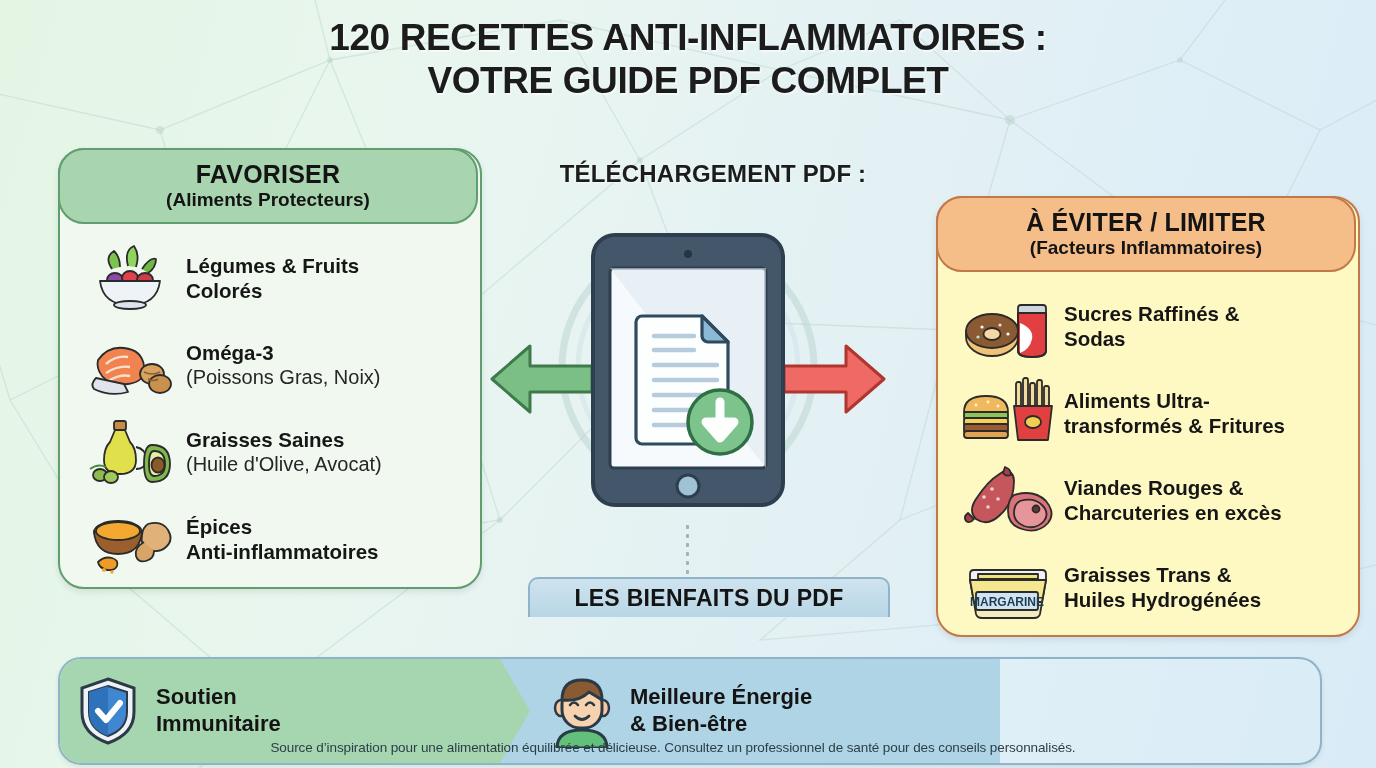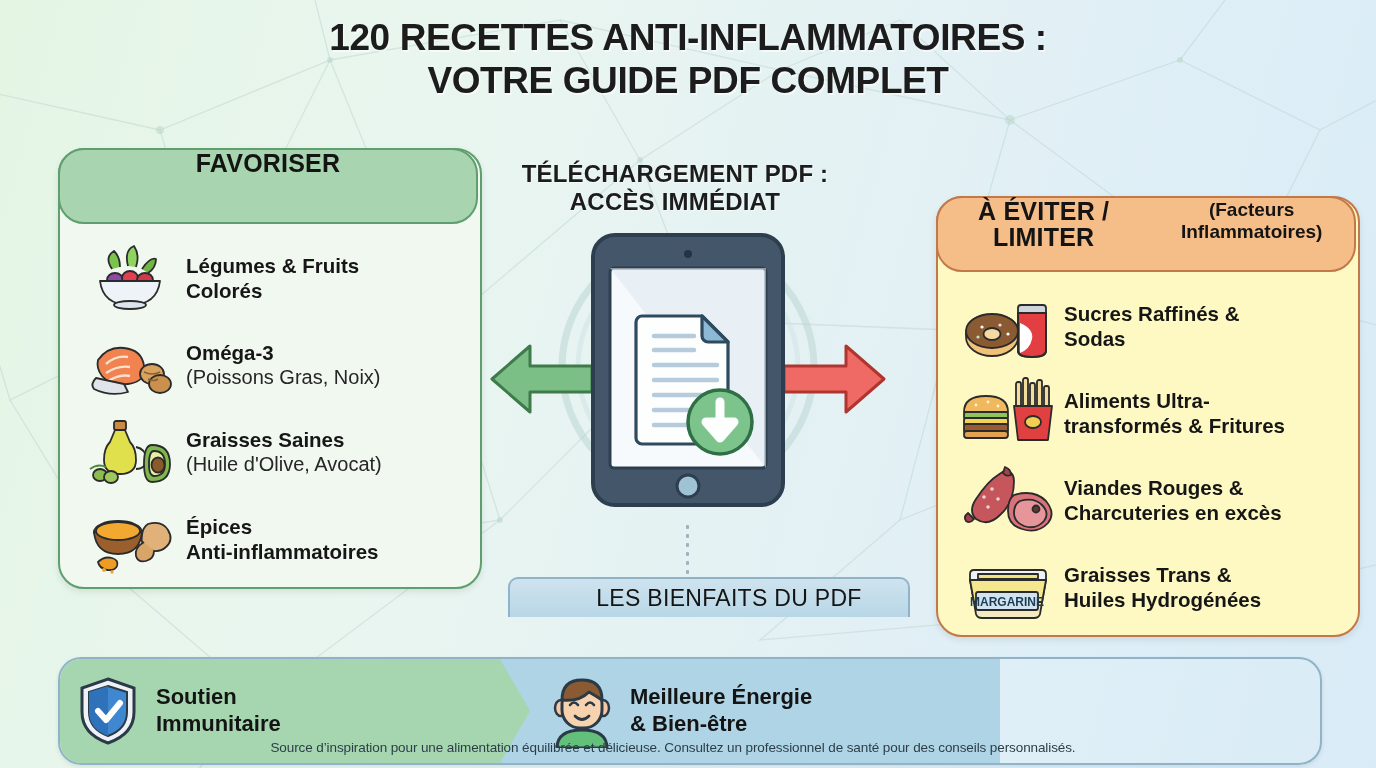--- a/index.html
+++ b/index.html
@@ -20,55 +20,55 @@
   }
 
   
   .panel{position:absolute;top:148px;width:420px;height:437px;border-radius:26px;}
   .panel.left{left:58px;background:#f0f8f0;border:2.5px solid #5f9e6e;box-shadow:0 3px 7px rgba(0,0,0,.09);}
   .panel.right{left:936px;background:#fef9c3;border:2.5px solid #c2794a;box-shadow:0 3px 7px rgba(0,0,0,.09);margin-top:48px;}
 
   .panel-head{
     position:absolute;top:-2px;left:-2px;width:420px;height:76px;
     border-radius:26px;box-sizing:border-box;text-align:center;
-    display:flex;flex-direction:row;justify-content:center;
+    display:flex;flex-direction:column;justify-content:center;
   }
   .panel.left  .panel-head{background:#a8d5b0;border:2.5px solid #5f9e6e;}
   .panel.right .panel-head{background:#f5bd88;border:2.5px solid #c2794a;}
   .panel-head .h1{font-weight:bold;font-size:25px;color:#141414;letter-spacing:.2px;line-height:1.05;}
   .panel-head .h2{font-weight:bold;font-size:19px;color:#141414;margin-top:1px;}
 
   .items{position:absolute;top:84px;left:0;width:420px;}
   .item{display:flex;align-items:center;height:87px;padding-left:22px;box-sizing:border-box;}
   .item .ico{width:96px;height:78px;flex:none;position:relative;}
   .item .txt{margin-left:8px;}
   .item .t1{font-weight:bold;font-size:20.5px;color:#161616;line-height:1.22;}
   .item .t2{font-size:20px;color:#262626;line-height:1.22;}
 
   
   .center-title{
-    position:absolute;top:160px;left:475px;width:400px;text-align:center;
+    position:absolute;top:160px;left:513px;width:400px;text-align:center;
     font-weight:bold;font-size:24px;line-height:1.18;color:#1c1c1c;letter-spacing:.2px;
     text-shadow:1px 1px 0 rgba(255,255,255,.5);
   }
   .halo{position:absolute;left:556px;top:222px;width:265px;height:290px;}
   .tablet{position:absolute;left:590px;top:232px;width:196px;height:276px;}
   .arrow-l{position:absolute;left:488px;top:342px;width:106px;height:74px;}
   .arrow-r{position:absolute;left:782px;top:342px;width:106px;height:74px;}
   .dotline{position:absolute;left:686px;top:525px;width:3px;height:52px;}
   .dotline i{display:block;width:3px;height:4px;background:#9fb3bd;margin-bottom:5px;border-radius:1px;}
 
   
   .ben-tab{
-    position:absolute;left:508px;top:577px;width:358px;height:38px;
+    position:absolute;left:528px;top:577px;width:358px;height:38px;
     background:linear-gradient(180deg,#cfe3ef 0%,#b8d6e6 100%);
     border:2px solid #8fb4c9;border-bottom:none;
     border-radius:10px 10px 0 0;
     display:flex;align-items:center;justify-content:center;
-    font-weight:normal;font-size:23px;color:#141414;letter-spacing:.3px;padding-left:40px;
+    font-weight:bold;font-size:23px;color:#141414;letter-spacing:.3px;
   }
   .ben-bar{
     position:absolute;left:58px;top:657px;width:1260px;height:104px;
     border-radius:23px;border:2px solid #8fb4c9;overflow:hidden;
     box-shadow:0 2px 5px rgba(0,0,0,.08);
   }
   .ben-seg{position:absolute;top:0;height:100%;display:flex;align-items:center;}
   .ben-seg .bico{width:96px;flex:none;display:flex;justify-content:center;align-items:center;}
   .ben-seg .blab{font-weight:bold;font-size:22px;color:#141414;line-height:1.22;}
   .seg1{left:0;width:470px;background:#a6d6b0;}
@@ -124,20 +124,21 @@
 </svg>
 
 <div class="title">
   <div>120 RECETTES ANTI-INFLAMMATOIRES :</div>
   <div>VOTRE GUIDE PDF COMPLET</div>
 </div>
 
 <div class="panel left">
   <div class="panel-head">
     <div class="h1">FAVORISER</div>
+    <div class="h2">(Aliments Protecteurs)</div>
   </div>
   <div class="items">
 
     <div class="item">
       <div class="ico">
         <svg width="96" height="78" viewBox="0 0 96 78">
           <g stroke="#2b2b2b" stroke-width="1.8" stroke-linejoin="round">
             <path d="M30 30 q-8-12 2-18 q6 6 6 16" fill="#7cc24f"></path>
             <path d="M46 27 q-4-16 6-20 q6 9 2 21" fill="#8ed45e"></path>
             <path d="M60 30 q8-12 14-10 q0 9-8 14" fill="#6fb845"></path>
@@ -327,21 +328,20 @@
         <div class="t1">Graisses Trans &amp;</div>
         <div class="t1">Huiles Hydrogénées</div>
       </div>
     </div>
 
   </div>
 </div>
 
 <div class="center-title">
   <div>TÉLÉCHARGEMENT PDF :</div>
-  <div>ACCÈS IMMÉDIAT</div>
 </div>
 
 <svg class="halo" viewBox="0 0 265 290">
   <circle cx="132" cy="145" r="126" fill="none" stroke="#bcd6d2" stroke-opacity=".55" stroke-width="7"></circle>
   <circle cx="132" cy="145" r="110" fill="none" stroke="#cfe1e6" stroke-opacity=".5" stroke-width="5"></circle>
 </svg>
 
 <svg class="arrow-l" viewBox="0 0 106 74">
   <path d="M104 24 H42 V4 L4 37 L42 70 V50 H104 Z" fill="#7cbf86" stroke="#3f7a4a" stroke-width="3" stroke-linejoin="round"></path>
 </svg>

